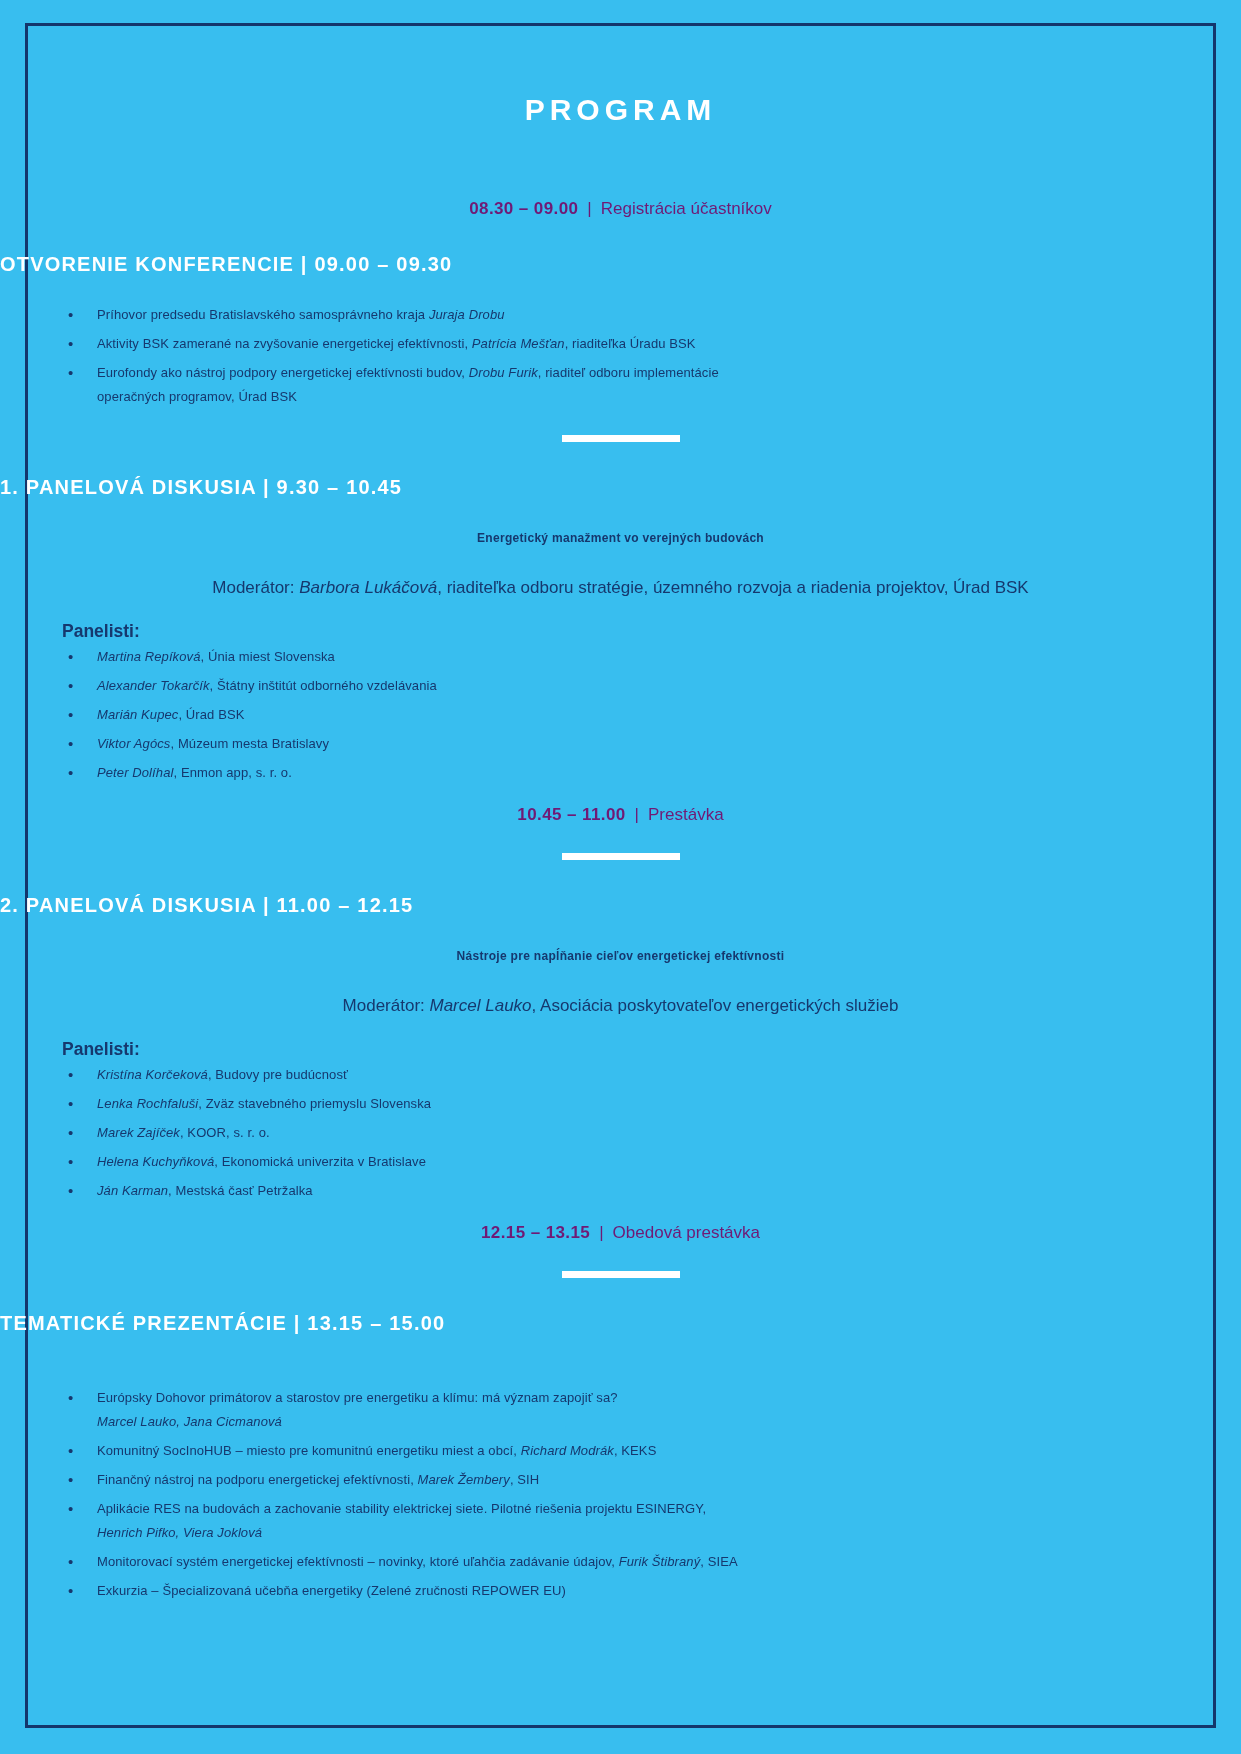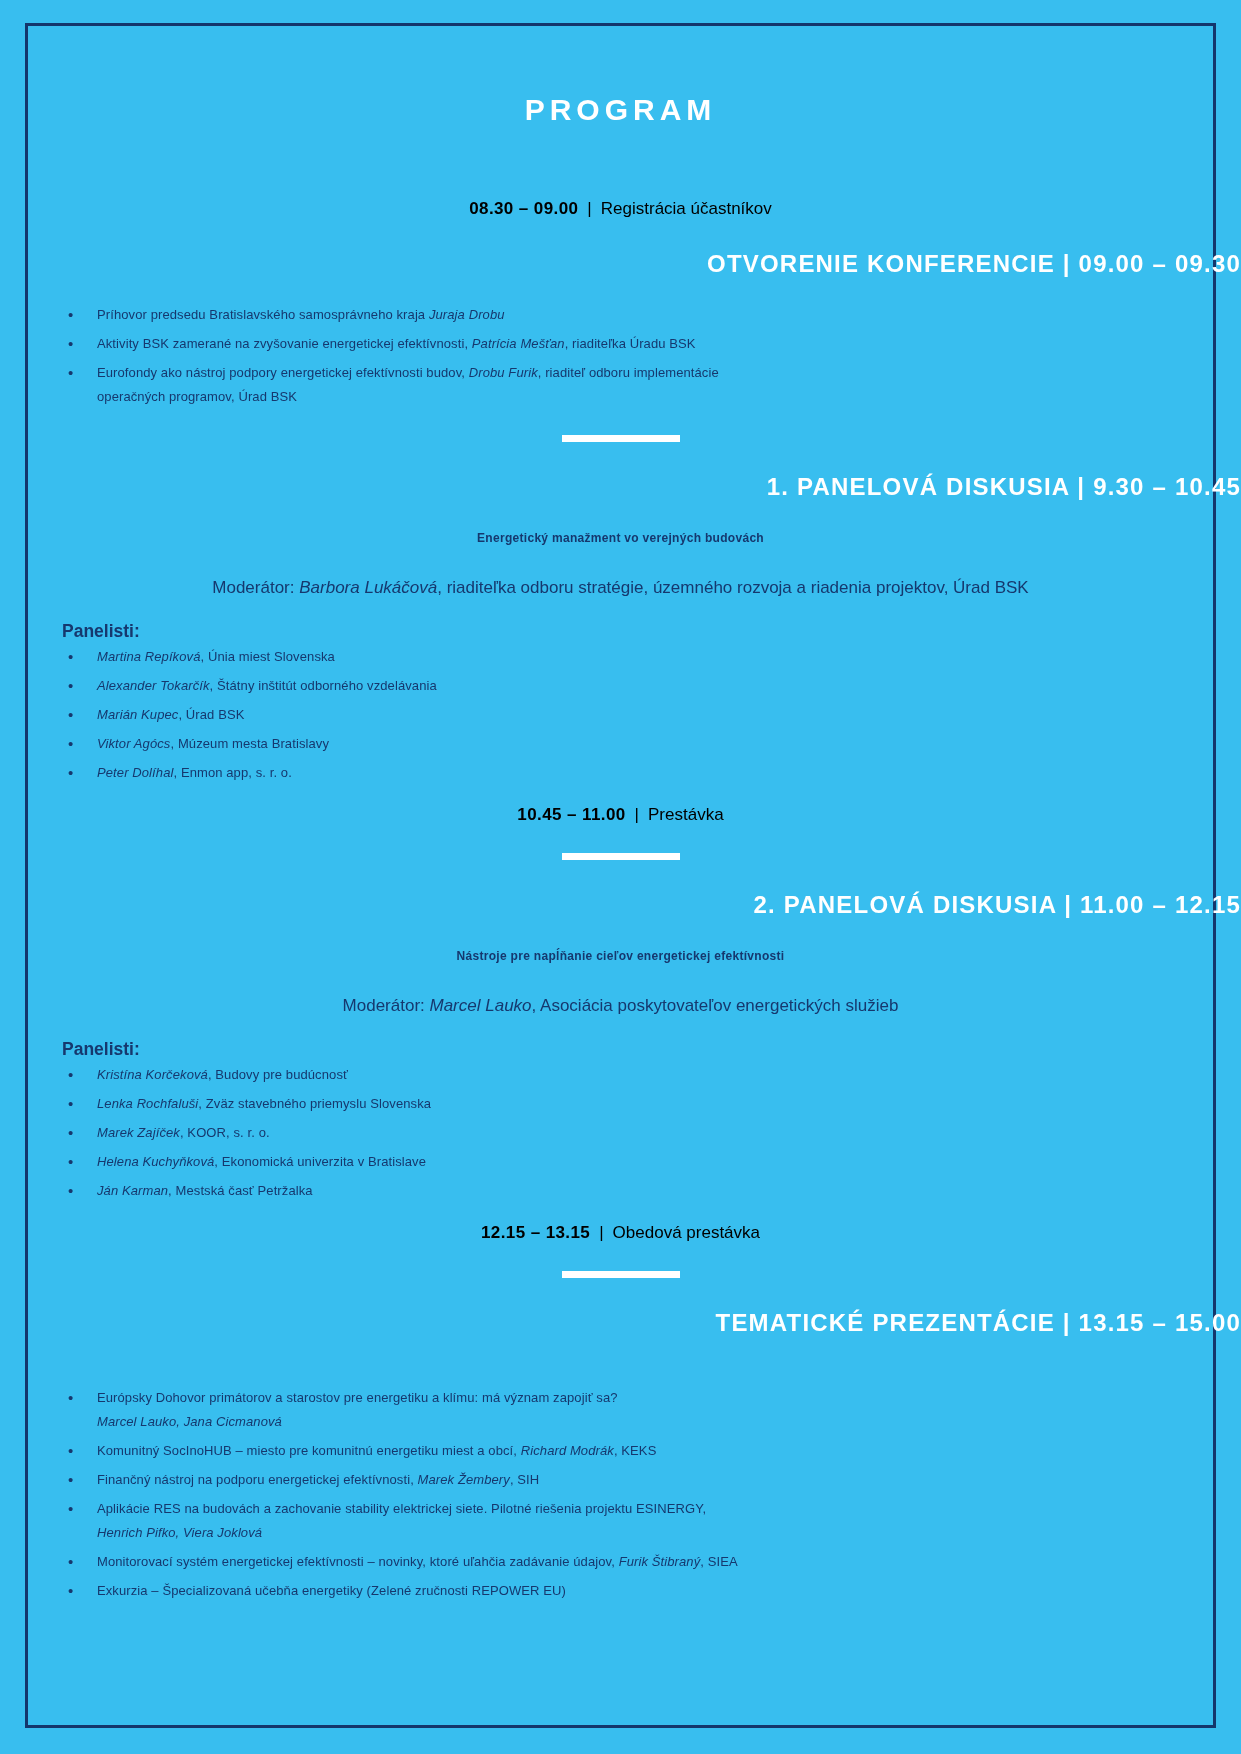--- a/index.html
+++ b/index.html
@@ -29,34 +29,34 @@
     letter-spacing: 5px;
     color: #FFFFFF;
     text-align: center;
     margin: 0 0 72px 0;
   }
   .time-line {
     font-size: 17px;
     line-height: 24px;
     text-align: center;
     margin: 0 0 26px 0;
-    color: #000000;
+    color: #701a75;
   }
   .time-line .tl-time { font-weight: 700; letter-spacing: 0.4px; }
   .time-line .tl-sep { margin: 0 9px; font-weight: 400; }
   .section-heading {
-    font-size: 24px;
+    font-size: 20px;
     line-height: 34px;
     font-weight: 700;
     letter-spacing: 1.2px;
     color: #FFFFFF;
-    text-align: right;
+    text-align: left;
     margin: 0 0 22px 0;
   }
-  .section-heading.big-gap { margin-bottom: 46px; padding-left: 6px; }
+  .section-heading.big-gap { margin-bottom: 46px; }
   .section-subtitle {
     font-size: 12px;
     line-height: 24px;
     font-weight: 700;
     letter-spacing: 0.3px;
     color: #16386E;
     text-align: center;
     margin: 0 0 26px 0;
   }
   .moderator-line {

